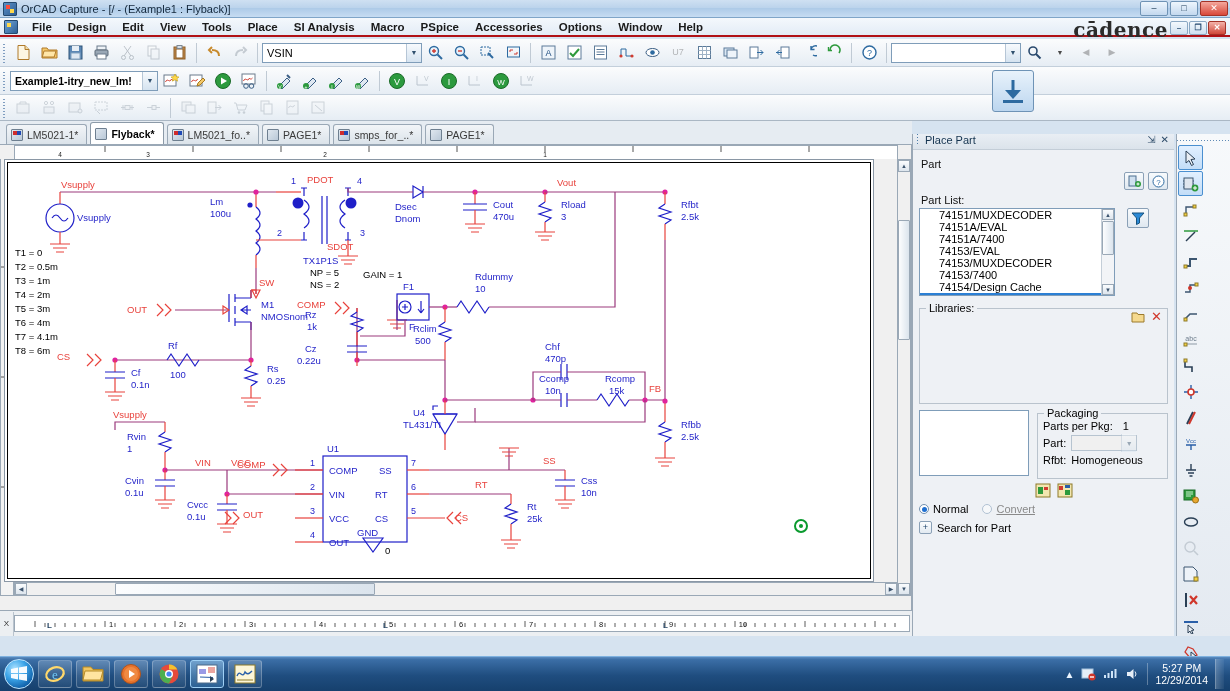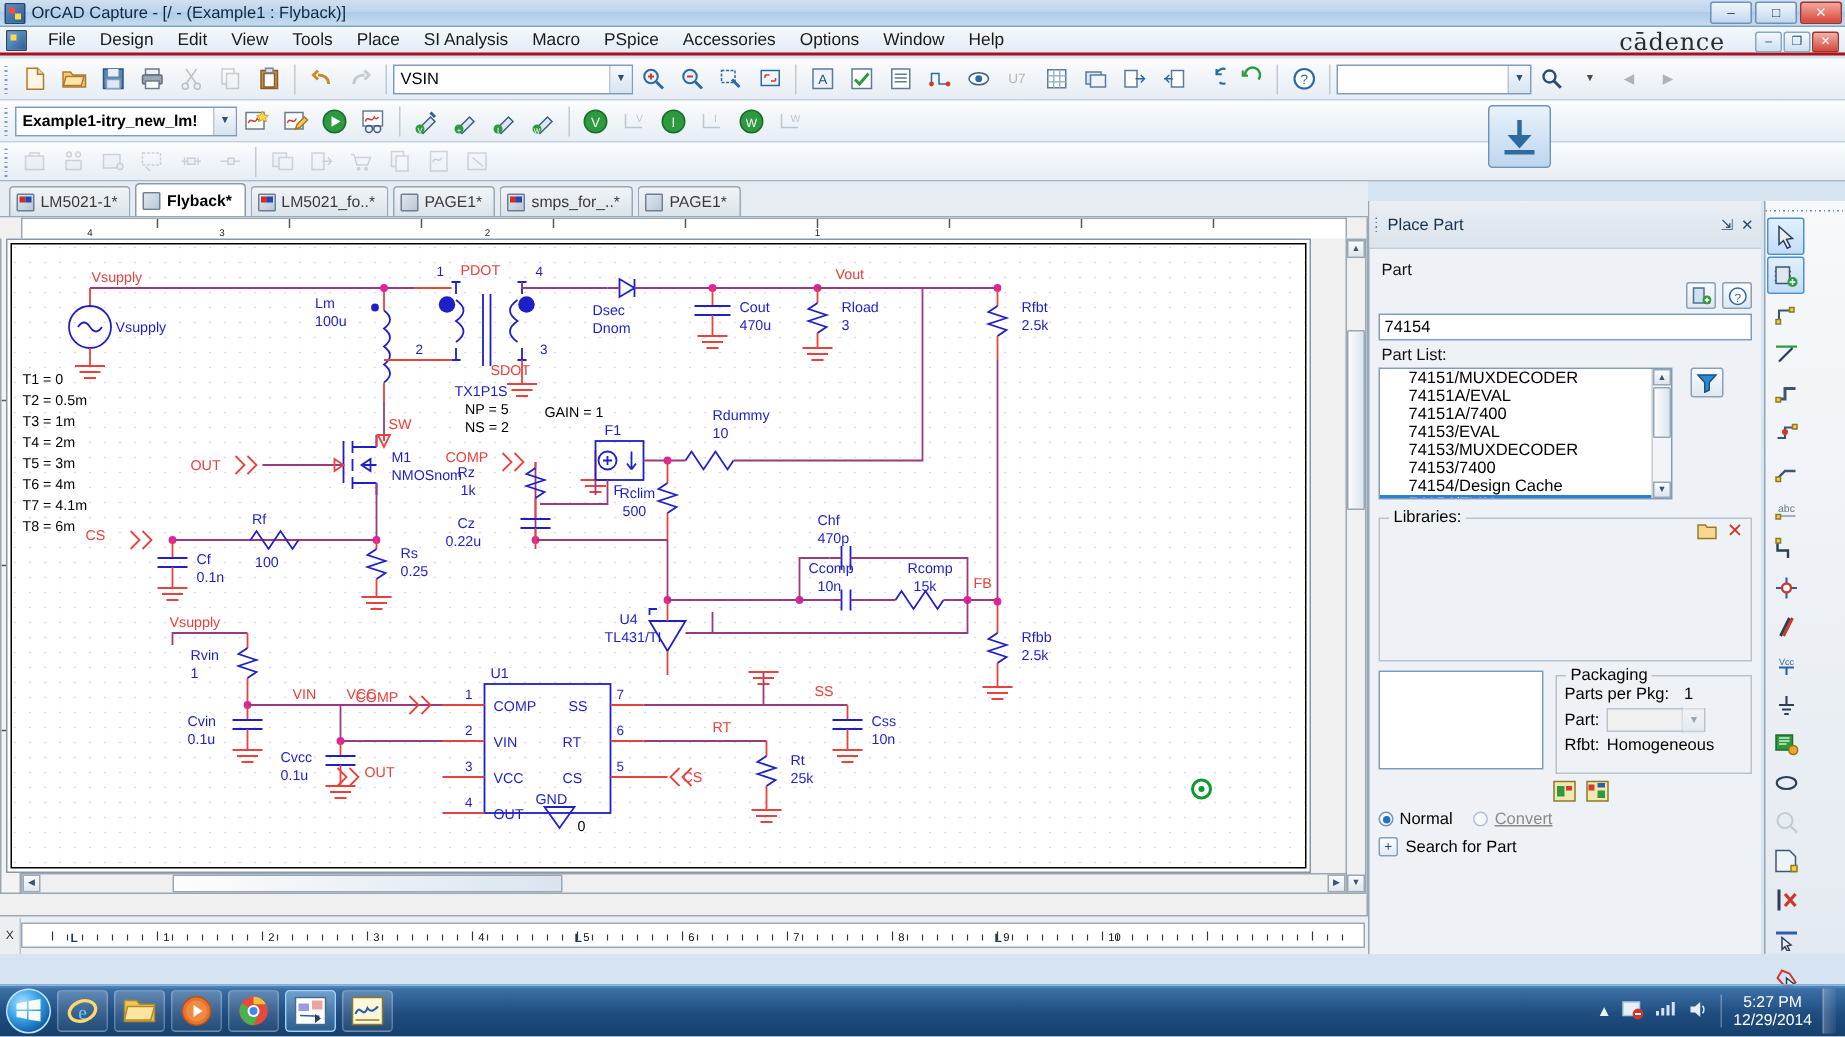--- a/index.html
+++ b/index.html
@@ -34,30 +34,30 @@
     width:28px; height:15px; border:1px solid #6f93b5; border-radius:2px;
     background:linear-gradient(to bottom,#eef6fd,#c3d8ee);
     font-size:9px; line-height:13px; text-align:center; color:#13324e;
   }
   .tb-btn.close { background:linear-gradient(to bottom,#f4a79c,#d8483a); color:#fff; border-color:#a33328;}
 
   
   .menubar {
     position:absolute; left:0; top:18px; width:1230px; height:19px;
     background:linear-gradient(to bottom,#f4f8fc,#e3ecf6);
-    display:flex; align-items:center; border-bottom:2px solid #b01116;
+    display:flex; align-items:center; border-bottom:2px solid #b01116;font-weight:bold;
   }
   .menu-appicon{
     width:14px;height:14px;margin:0 6px 0 4px;border:1px solid #24496f;border-radius:1px;
     background:linear-gradient(135deg,#6fa3d4,#2e5f95);position:relative;flex:0 0 auto;
   }
   .menu-appicon:before{content:"";position:absolute;left:2px;top:2px;width:4px;height:4px;background:#ffd84b;}
   .menuitem { padding:1px 8px; font-size:11.5px; color:#1a1a1a; white-space:nowrap; cursor:default; }
   .cadence {
-    position:absolute; right:80px; top:0px; font-size:16px; letter-spacing:.5px;
+    position:absolute; right:62px; top:0px; font-size:20px; letter-spacing:.5px;
     color:#2b2b2b; font-family:"DejaVu Serif", serif;
   }
   .mdi-btns{position:absolute;right:4px;top:3px;display:flex;gap:1px;}
   .mdi-b{width:18px;height:14px;border:1px solid #8aa7c3;background:linear-gradient(to bottom,#f3f8fd,#cfe0f0);
     font-size:8px;line-height:12px;text-align:center;color:#24496f;border-radius:2px;}
   .mdi-b.x{background:linear-gradient(to bottom,#f3b2a9,#d0483a);color:#fff;border-color:#a33328;}
 
   
   .toolbar {
     position:absolute; left:0; width:1230px;
@@ -184,22 +184,22 @@
   }
   .sb-seg{ padding:0 10px; height:16px; display:flex; align-items:center; }
   .sb-div{ width:1px;height:14px;background:#c2ccd6; }
 
   
   .ppanel{
     position:absolute; left:912px; top:134px; width:262px; height:502px;
     background:#eef1f5; border-left:1px solid #9aa8b6;
   }
   .pp-title{
-    height:32px; background:linear-gradient(to bottom,#e9eef4,#dbe3eb);
-    display:flex; align-items:center; padding-left:4px; font-size:11px; color:#14334f;
+    height:16px; background:linear-gradient(to bottom,#e9eef4,#dbe3eb);
+    display:flex; padding-left:4px; font-size:11px; color:#14334f;
     border-bottom:1px solid #c3cdd7;
   }
   .pp-grip{width:4px;height:10px;margin-right:4px;
     background-image:repeating-linear-gradient(to bottom,#4c7ba8 0 1px,transparent 1px 3px);
     background-size:1px 100%,1px 100%;
     background-repeat:no-repeat,no-repeat;
     background-position:0 0,3px 0;}
   .pp-tbtns{ margin-left:auto; display:flex; gap:5px; padding-right:5px; color:#2d4b68; font-size:10px;}
   .pp-body{ padding:4px 6px 0 6px; }
   .pp-lab{ font-size:11px; color:#111; margin:4px 0 2px 2px;}
@@ -1121,23 +1121,20 @@
               <path d="M10 7.5v3M8.5 9h3" stroke="#fff"></path>
             </svg>
         </div>
         <div class="iconbtn">
           <svg width="13" height="13" viewBox="0 0 13 13">
               <circle cx="6.5" cy="6.5" r="5.5" fill="#fff" stroke="#2d6aa0"></circle>
               <text x="6.5" y="10" font-size="8" text-anchor="middle" fill="#2d6aa0" font-family="Liberation Sans">?</text>
             </svg>
         </div>
       </div>
-      <div class="pp-input">
-        <span>74154</span>
-      </div>
 
       <div class="pp-lab">Part List:</div>
       <div class="pp-row" style="align-items:flex-start;">
         <div class="listbox" style="width:196px;height:88px;">
           <div class="lb-item">74151/MUXDECODER</div>
           <div class="lb-item">74151A/EVAL</div>
           <div class="lb-item">74151A/7400</div>
           <div class="lb-item">74153/EVAL</div>
           <div class="lb-item">74153/MUXDECODER</div>
           <div class="lb-item">74153/7400</div>

